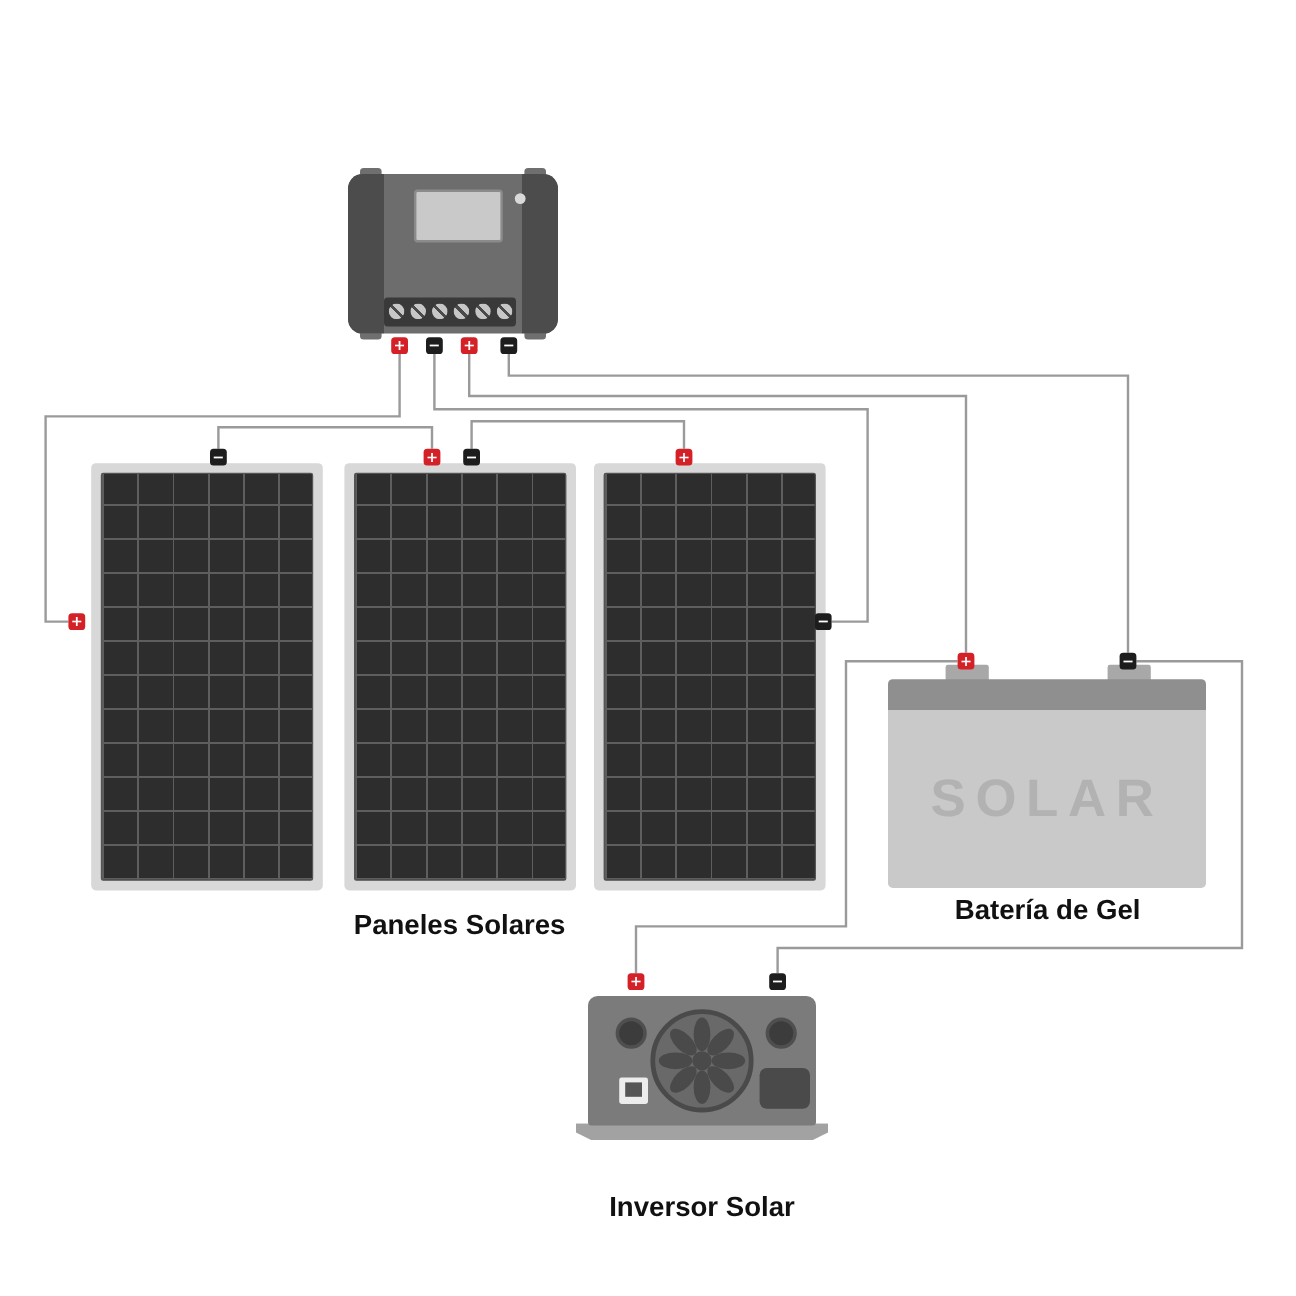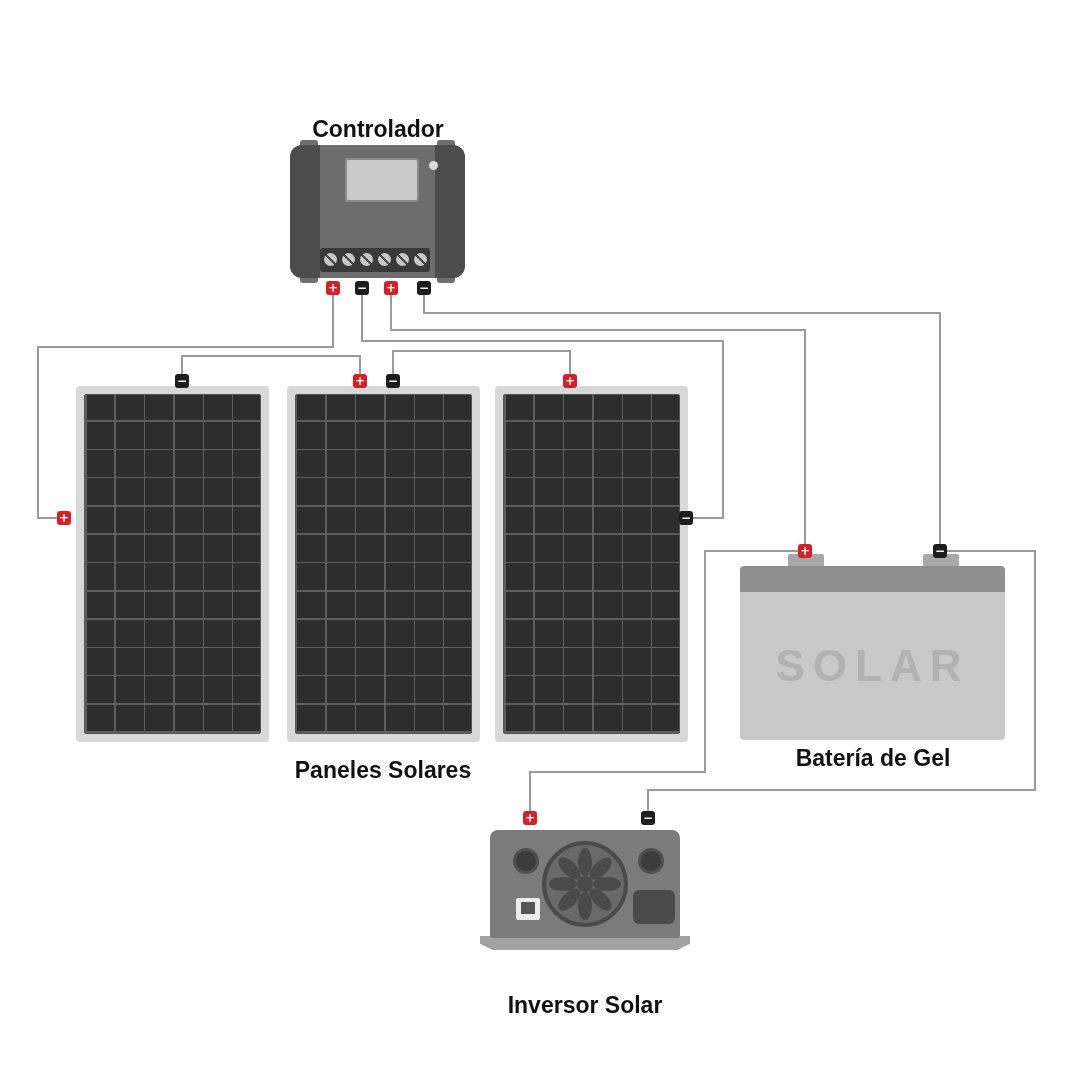--- a/index.html
+++ b/index.html
@@ -166,18 +166,17 @@
   <div class="term pos" style="left:563px;top:374px">+</div>
   <div class="term pos" style="left:57px;top:511px">+</div>
   <div class="term neg" style="left:679px;top:511px">−</div>
 
   <div class="term pos" style="left:798px;top:544px">+</div>
   <div class="term neg" style="left:933px;top:544px">−</div>
 
   <div class="term pos" style="left:523px;top:811px">+</div>
   <div class="term neg" style="left:641px;top:811px">−</div>
 
-  <div class="label" style="left:250px;top:116px;width:256px">Controlador</div>
   <div class="label" style="left:228px;top:757px;width:310px">Paneles Solares</div>
   <div class="label" style="left:742px;top:745px;width:262px">Batería de Gel</div>
   <div class="label" style="left:460px;top:992px;width:250px">Inversor Solar</div>
 
 </div>
 
 </body></html>

